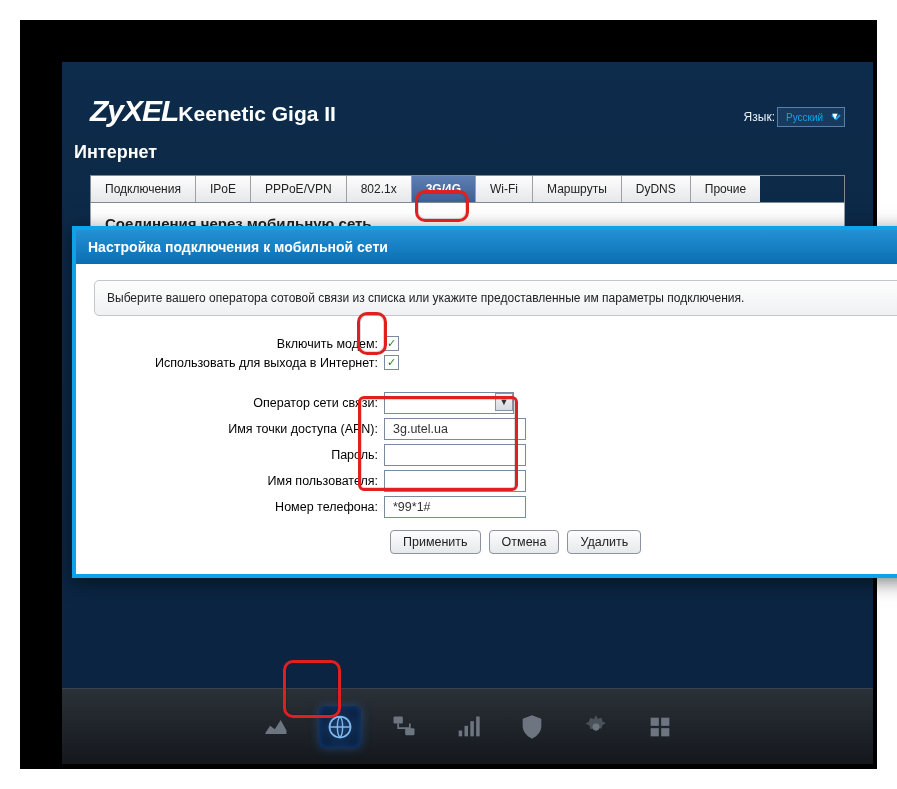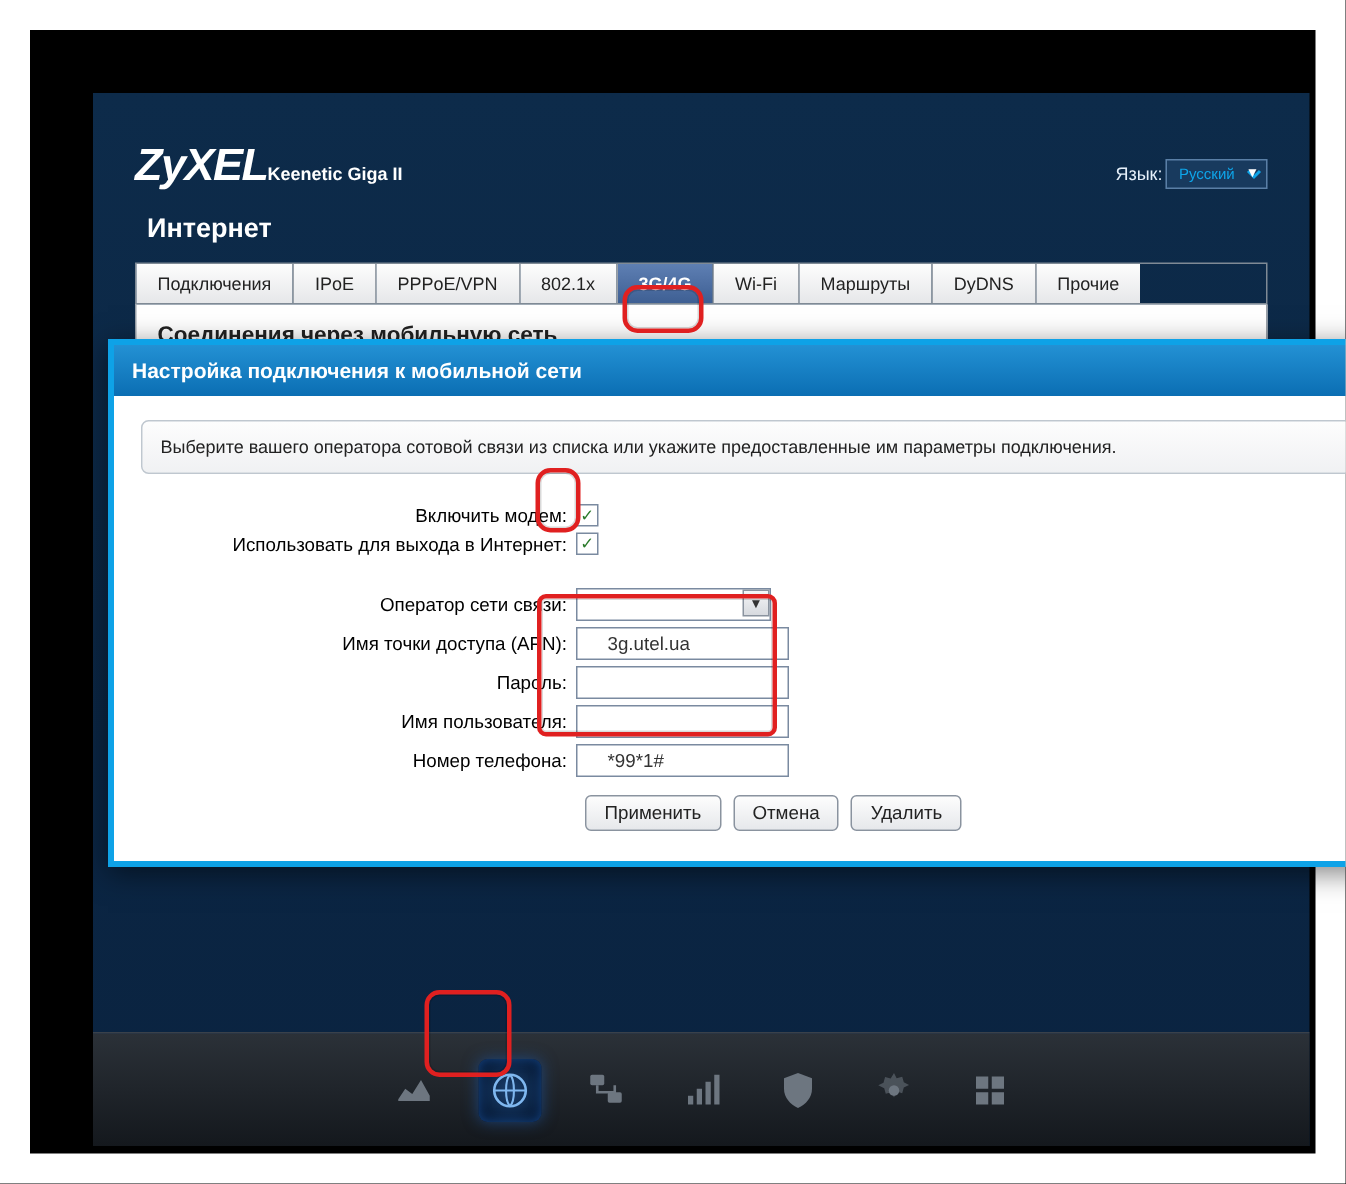--- a/index.html
+++ b/index.html
@@ -23,37 +23,37 @@
 .header {
   padding: 32px 28px 8px 28px;
   display: flex; align-items: baseline;
   color: #fff;
 }
 .logo {
   font-family: Arial Black, Arial, sans-serif;
   font-size: 30px; font-weight: 900; font-style: italic;
   letter-spacing: -1px;
 }
-.model { font-size: 12px; font-weight: bold; }
+.model { font-size: 21px; font-weight: bold; }
 .lang-group { margin-left: auto; display: flex; align-items: center; gap: 2px; }
 .lang-label { font-size: 12px; color: #e6f0fa; }
 .lang-select {
   height: 20px; font-size: 10px;
   border: 1px solid #5a7fa6;
   background: #183a5e; color: #0ea5e9;
   padding: 0 4px;
 }
 .lang-select-wrap { position: relative; display:inline-block; }
 .lang-select-arrow {
   position:absolute; right:2px; top:1px; width:16px; height:16px;
   display:flex; align-items:center; justify-content:center;
   color:#fff; font-size:9px; pointer-events:none;
 }
 .section-title {
-  padding: 6px 28px 12px 36px;
+  padding: 6px 28px 12px 12px;
   color: #fff; font-size: 18px; font-weight: bold;
 }
 .tabs {
   margin: 0 28px;
   display: flex;
   border: 1px solid #7f8a95;
 }
 .tab {
   padding: 6px 14px;
   background: linear-gradient(#fdfdfd, #e6e7e9);
@@ -149,21 +149,21 @@
   position:absolute; right:1px; top:1px; width:18px; height:18px;
   border:1px solid #8a939f;
   background: linear-gradient(#f4f5f7,#d7dadf);
   display:flex; align-items:center; justify-content:center;
   font-size:9px; color:#333; pointer-events:none;
 }
 .txt {
   width: 142px; height: 22px;
   border: 1px solid #7a8aa0;
   font-size: 12.5px;
-  padding: 2px 20px;
+  padding: 2px 8px;
   color:#333;
 }
 .btn-row {
   display:flex; gap:8px; margin-left: 296px; margin-top: 12px;
 }
 .btn {
   padding: 4px 12px;
   border: 1px solid #8a939f;
   border-radius: 4px;
   background: linear-gradient(#fdfdfd,#e6e8eb);

